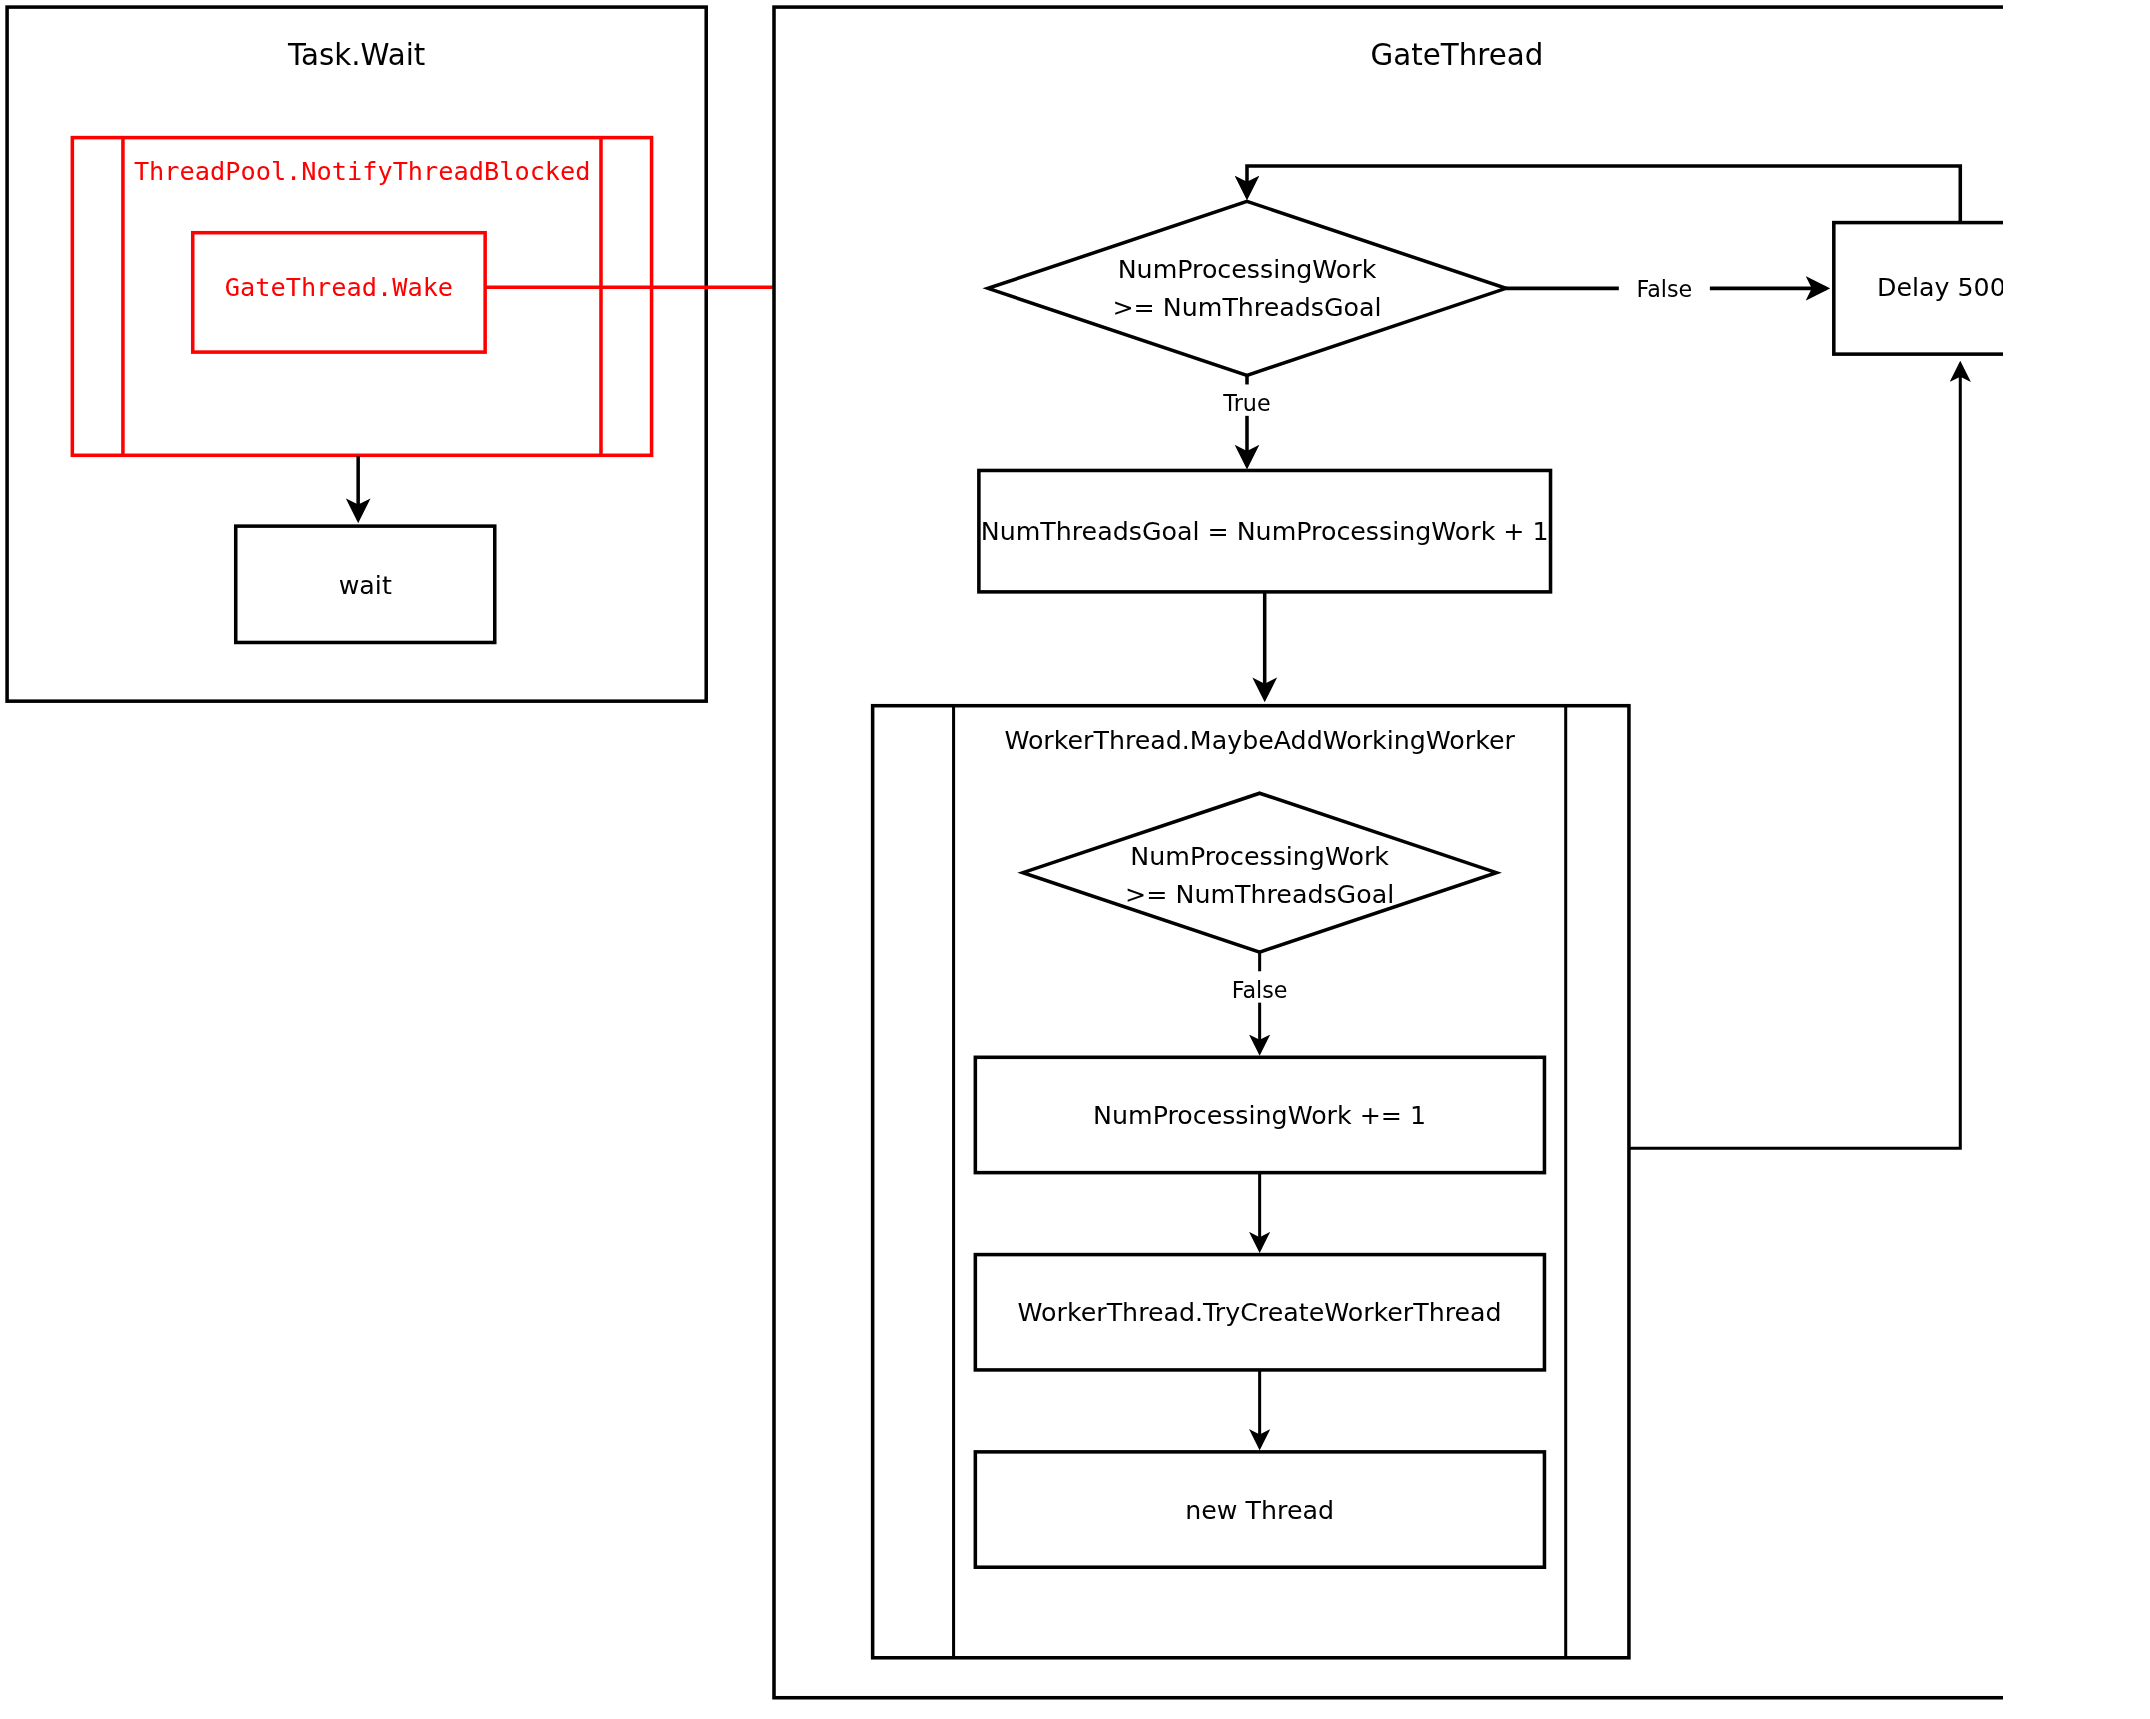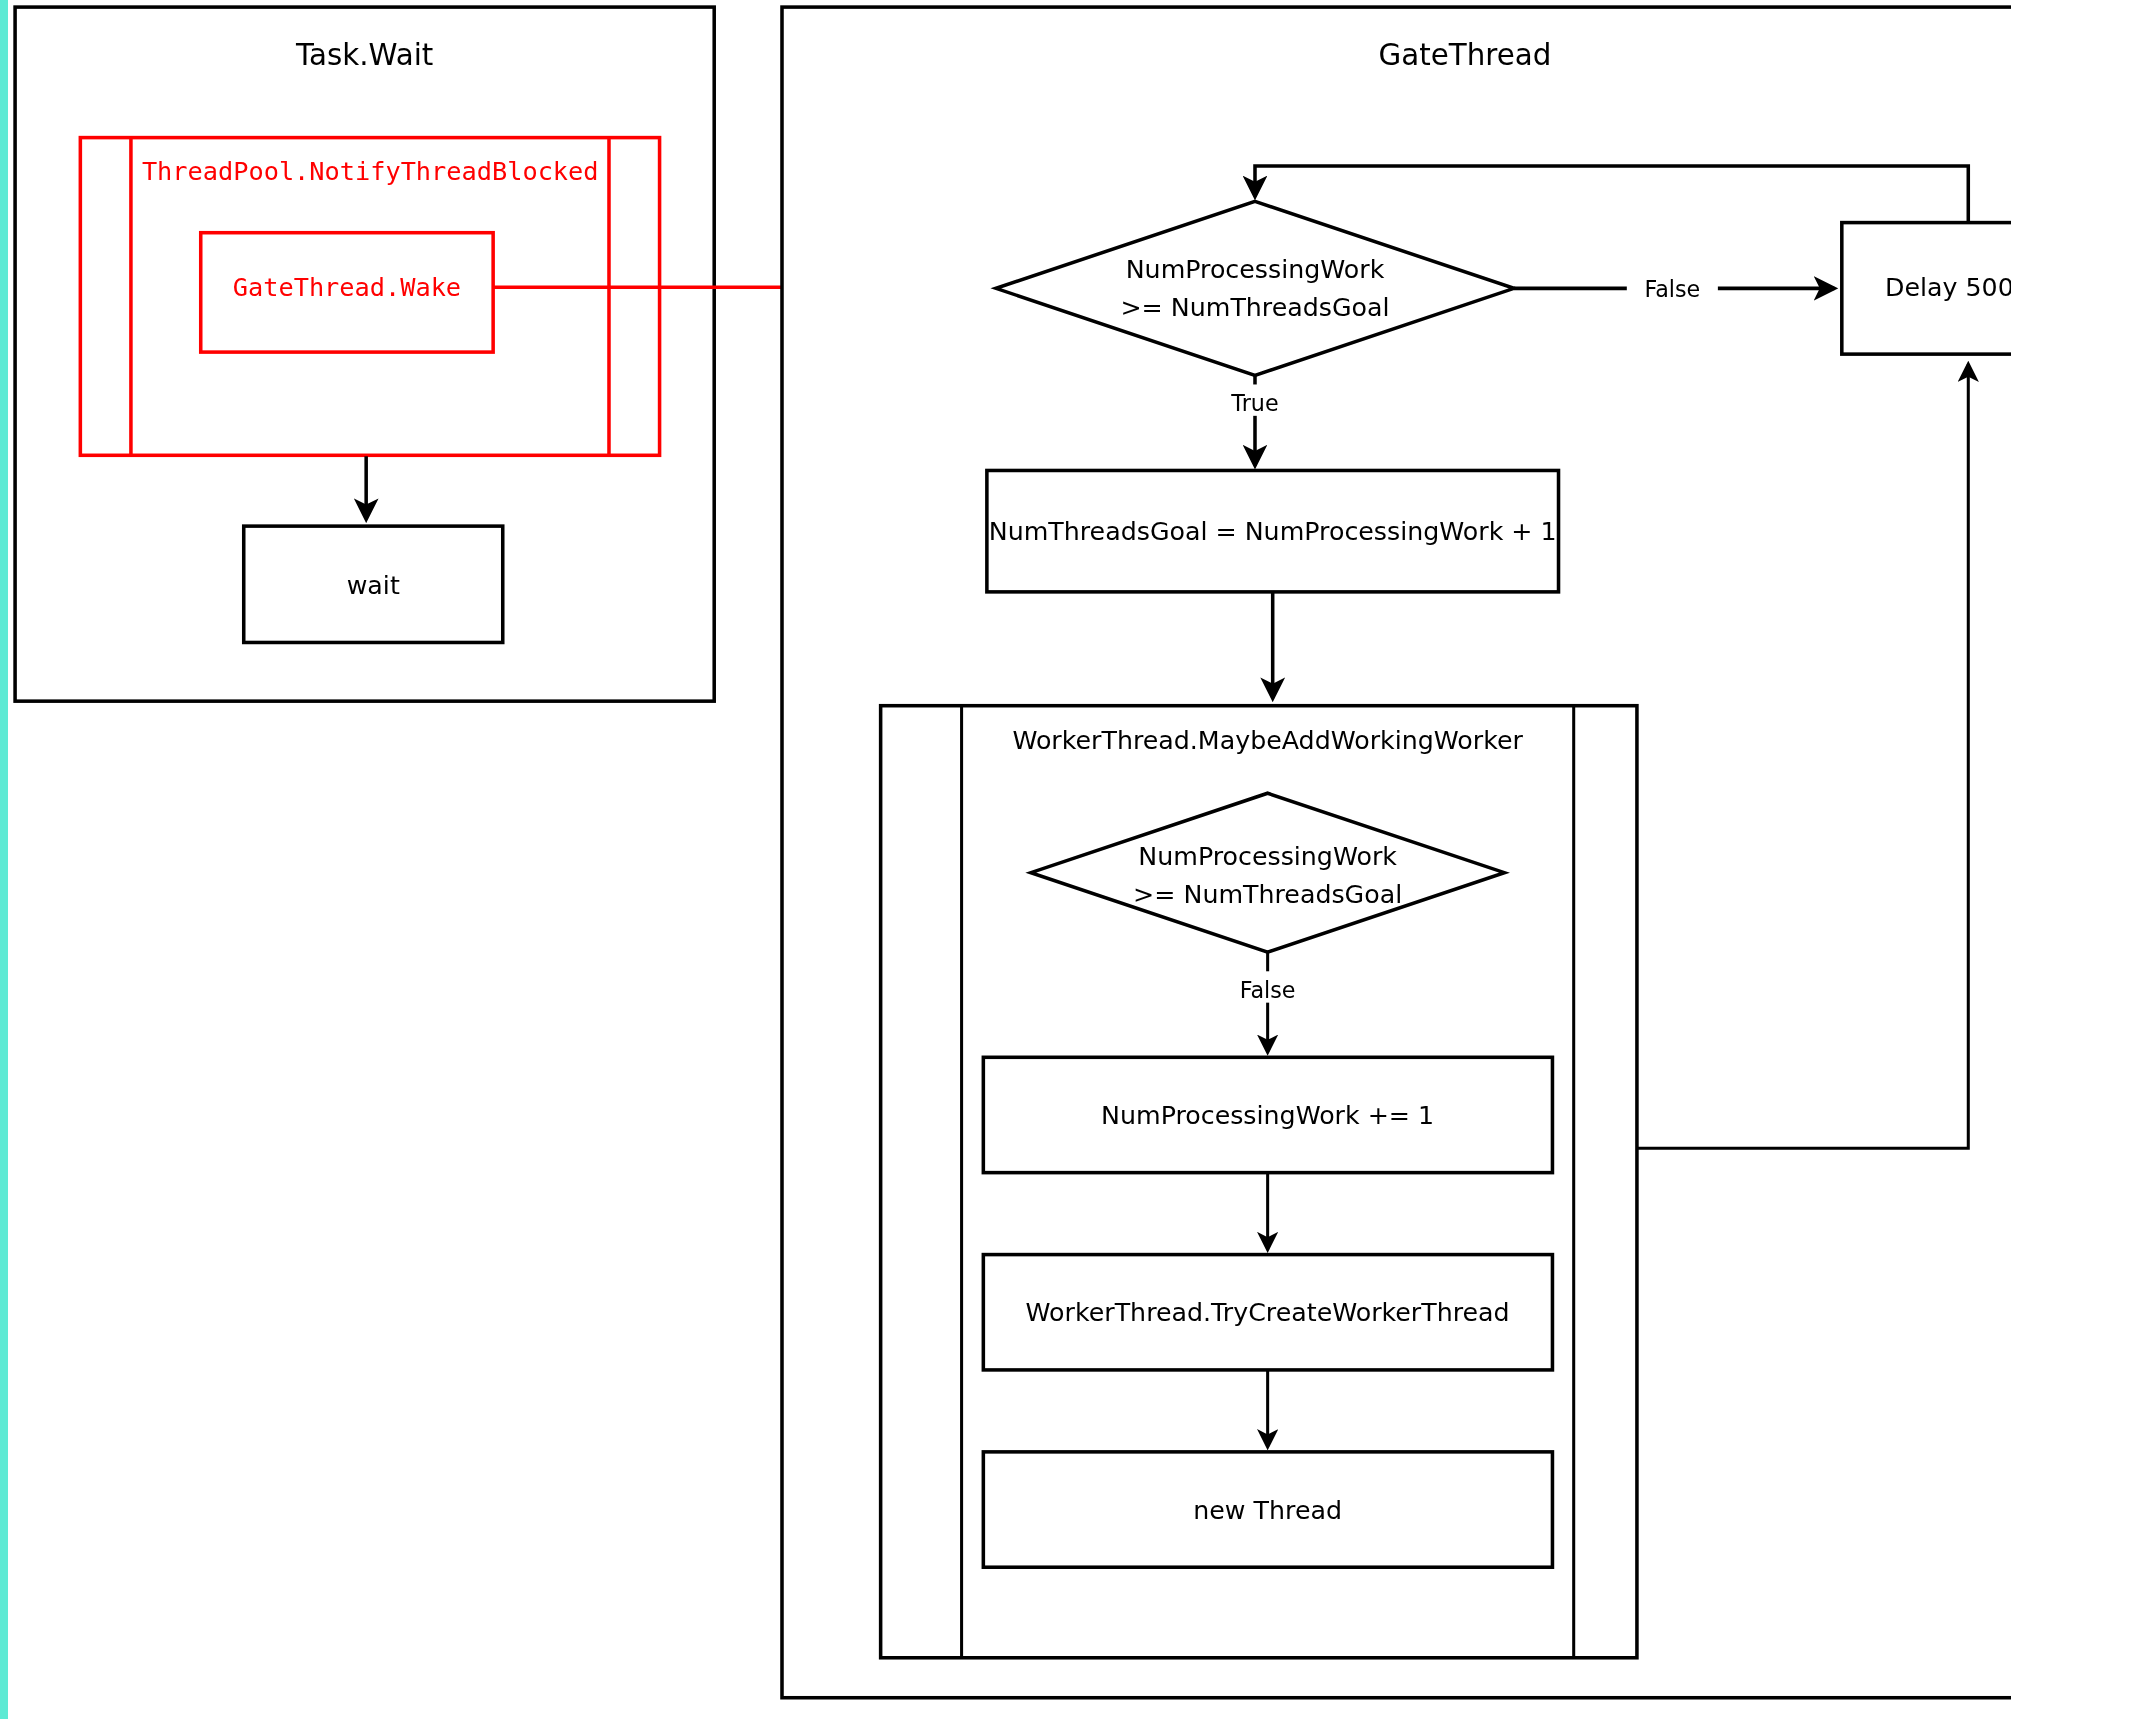--- a/index.html
+++ b/index.html
@@ -1,17 +1,17 @@
 <!DOCTYPE html>
 <html style="font-size:8px"><head>
 <meta charset="utf-8">
 <style>
   html,body{margin:0;padding:0;background:#ffffff;}
   body{font-family:"DejaVu Sans", sans-serif;}
-  #stage{position:relative;width:2003px;height:1720px;background:#5eead4;overflow:hidden;padding-left:8px;}
+  #stage{position:relative;width:2003px;height:1720px;background:#b91c1c;overflow:hidden;}
   svg{display:block;}
   .ln{fill:none;stroke:#000;stroke-width:7;}
   .ln-thin{fill:none;stroke:#000;stroke-width:6;}
   .redln{fill:none;stroke:#ff0000;stroke-width:7;}
   .boxf{fill:#ffffff;stroke:#000;stroke-width:7;}
   .redboxf{fill:none;stroke:#ff0000;stroke-width:7;}
   text{font-family:"DejaVu Sans", sans-serif;fill:#000;}
   .t-title{font-size:58px;}
   .t-node{font-size:50px;}
   .t-small{font-size:44px;}

